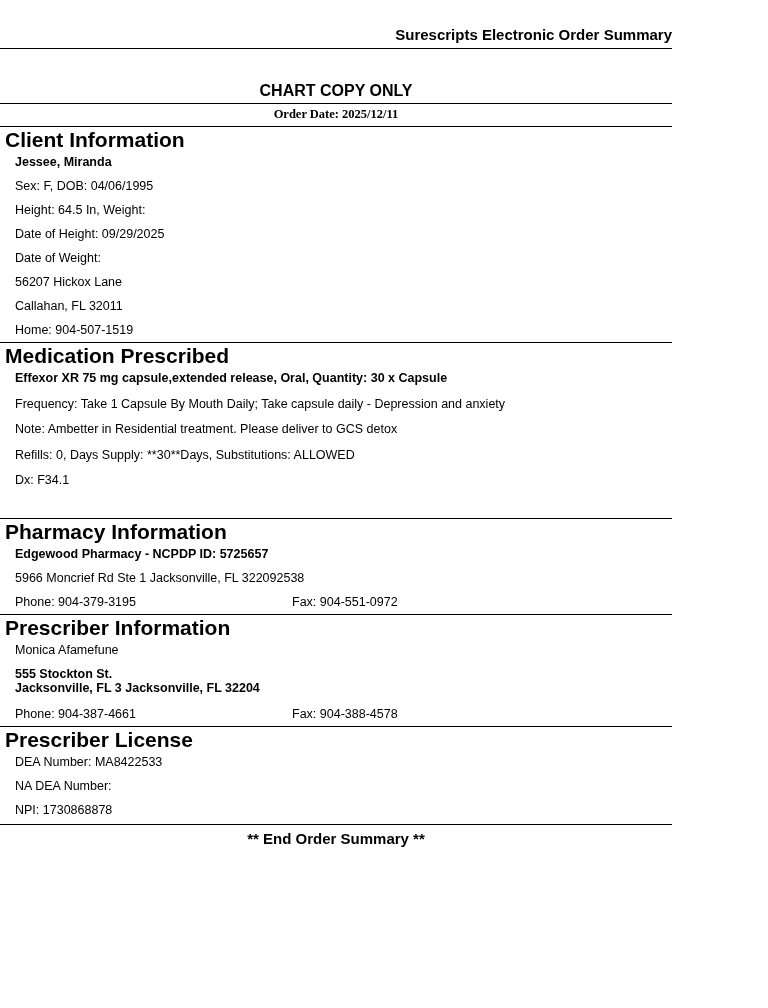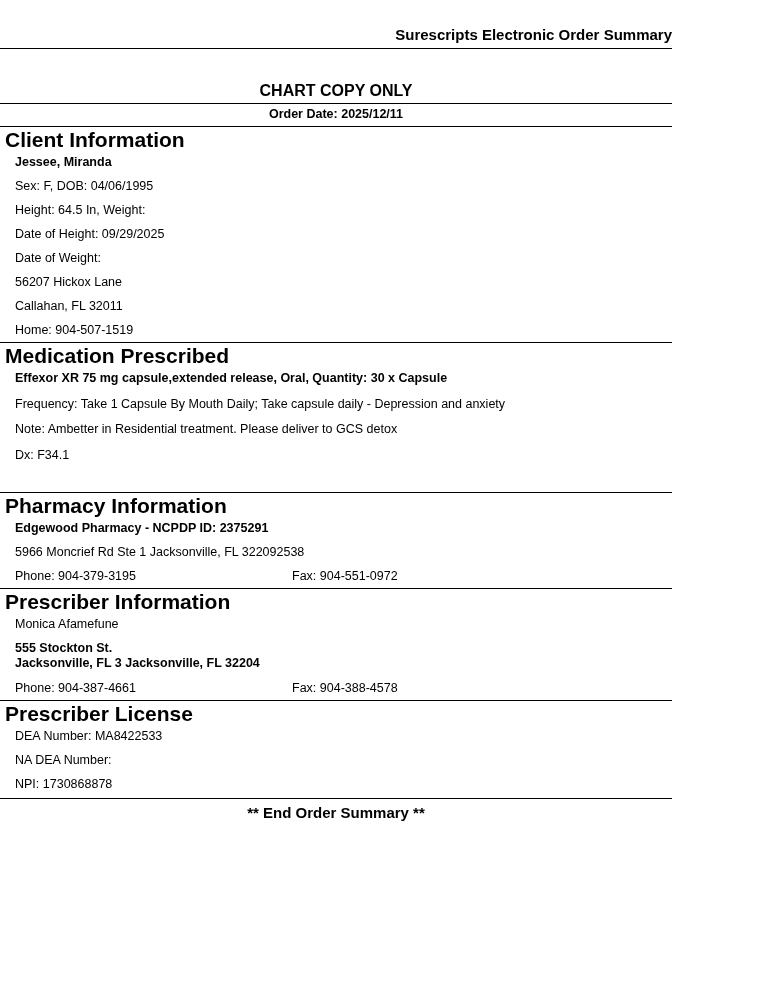--- a/index.html
+++ b/index.html
@@ -35,20 +35,21 @@
     padding: 4px 0 4px 0;
     line-height: 17px;
     margin-top: 29px;
   }
   .order-date {
     text-align: center;
     font-weight: bold;
     font-size: 12.5px;
     padding: 4px 0 5px 0;
     line-height: 13px;
+    font-family: Liberation Serif, serif;
   }
   .section-heading {
     font-weight: bold;
     font-size: 21px;
     line-height: 19px;
     padding: 3px 0 1px 5px;
   }
   .row {
     font-size: 12.5px;
     padding-left: 15px;
@@ -119,28 +120,29 @@
     <div class="row">Callahan, FL 32011</div>
     <div class="row">Home: 904-507-1519</div>
   </div>
   <div class="rule"></div>
 
   <div class="section">
     <div class="section-heading">Medication Prescribed</div>
     <div class="row med-row bold">Effexor XR 75 mg capsule,extended release, Oral, Quantity: 30 x Capsule</div>
     <div class="row med-row">Frequency: Take 1 Capsule By Mouth Daily; Take capsule daily - Depression and anxiety</div>
     <div class="row med-row">Note: Ambetter in Residential treatment. Please deliver to GCS detox</div>
+    <div class="row med-row">Refills: 0, Days Supply: **30**Days, Substitutions: ALLOWED</div>
     <div class="row med-row">Dx: F34.1</div>
     <div class="gap-medication"></div>
   </div>
   <div class="rule"></div>
 
   <div class="section">
     <div class="section-heading">Pharmacy Information</div>
-    <div class="row bold">Edgewood Pharmacy - NCPDP ID: 2375291</div>
+    <div class="row bold">Edgewood Pharmacy - NCPDP ID: 5725657</div>
     <div class="row">5966 Moncrief Rd Ste 1 Jacksonville, FL 322092538</div>
     <div class="row">
       <span>Phone: 904-379-3195</span>
       <span class="fax-col">Fax: 904-551-0972</span>
     </div>
   </div>
   <div class="rule"></div>
 
   <div class="section">
     <div class="section-heading">Prescriber Information</div>

